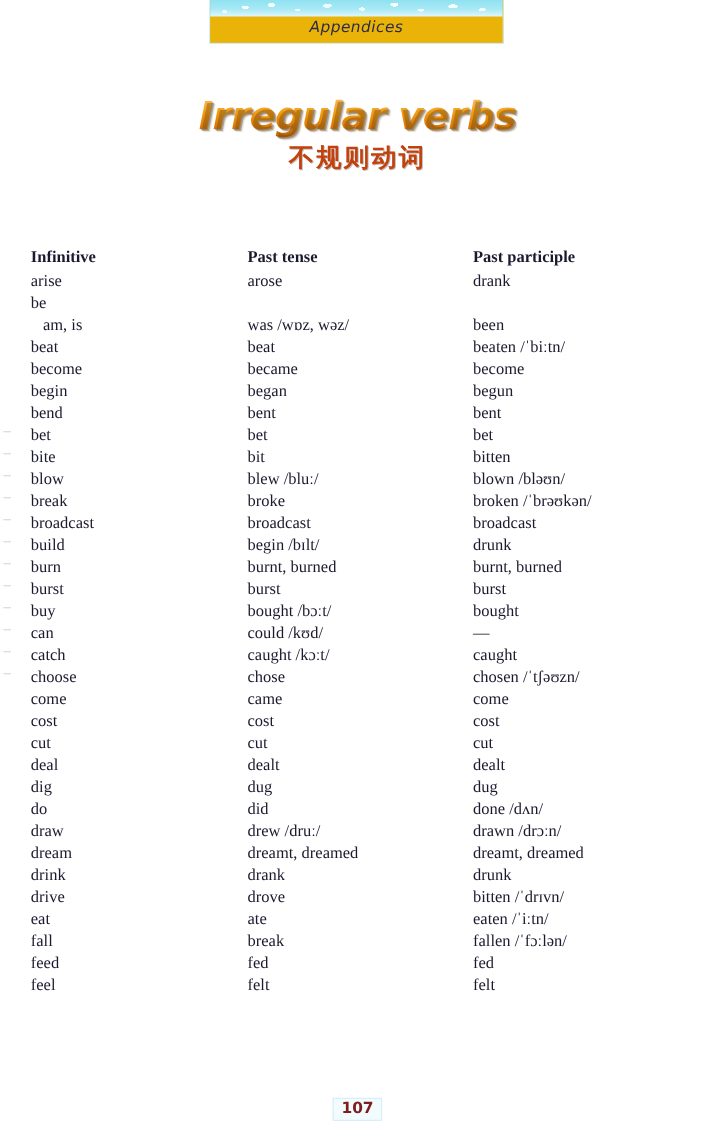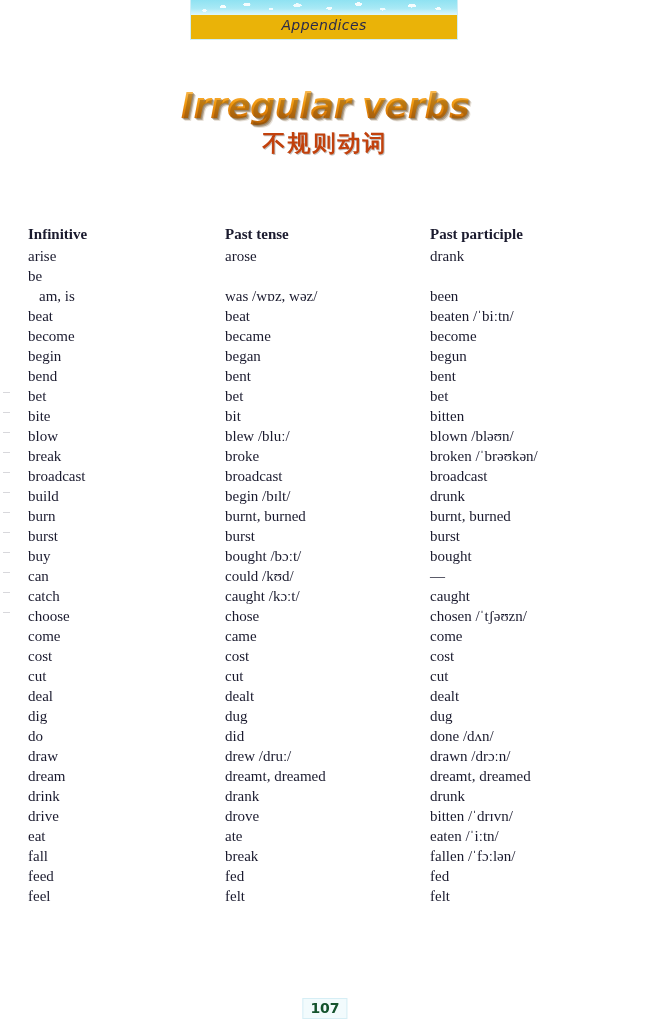--- a/index.html
+++ b/index.html
@@ -134,21 +134,21 @@
     position: absolute;
     left: 50%;
     transform: translateX(-50%);
     top: 998px;
     min-width: 34px;
     padding: 1px 7px 2px 7px;
     text-align: center;
     font-family: "DejaVu Sans", sans-serif;
     font-weight: bold;
     font-size: 14px;
-    color: #14532d;
+    color: #7f1d1d;
     background: #f2fbfd;
     border: 1px solid #d6eef5;
     box-sizing: border-box;
   }
 </style>
 </head>
 <body>
 
 <div class="header-banner">
   <div class="water-band"></div>

